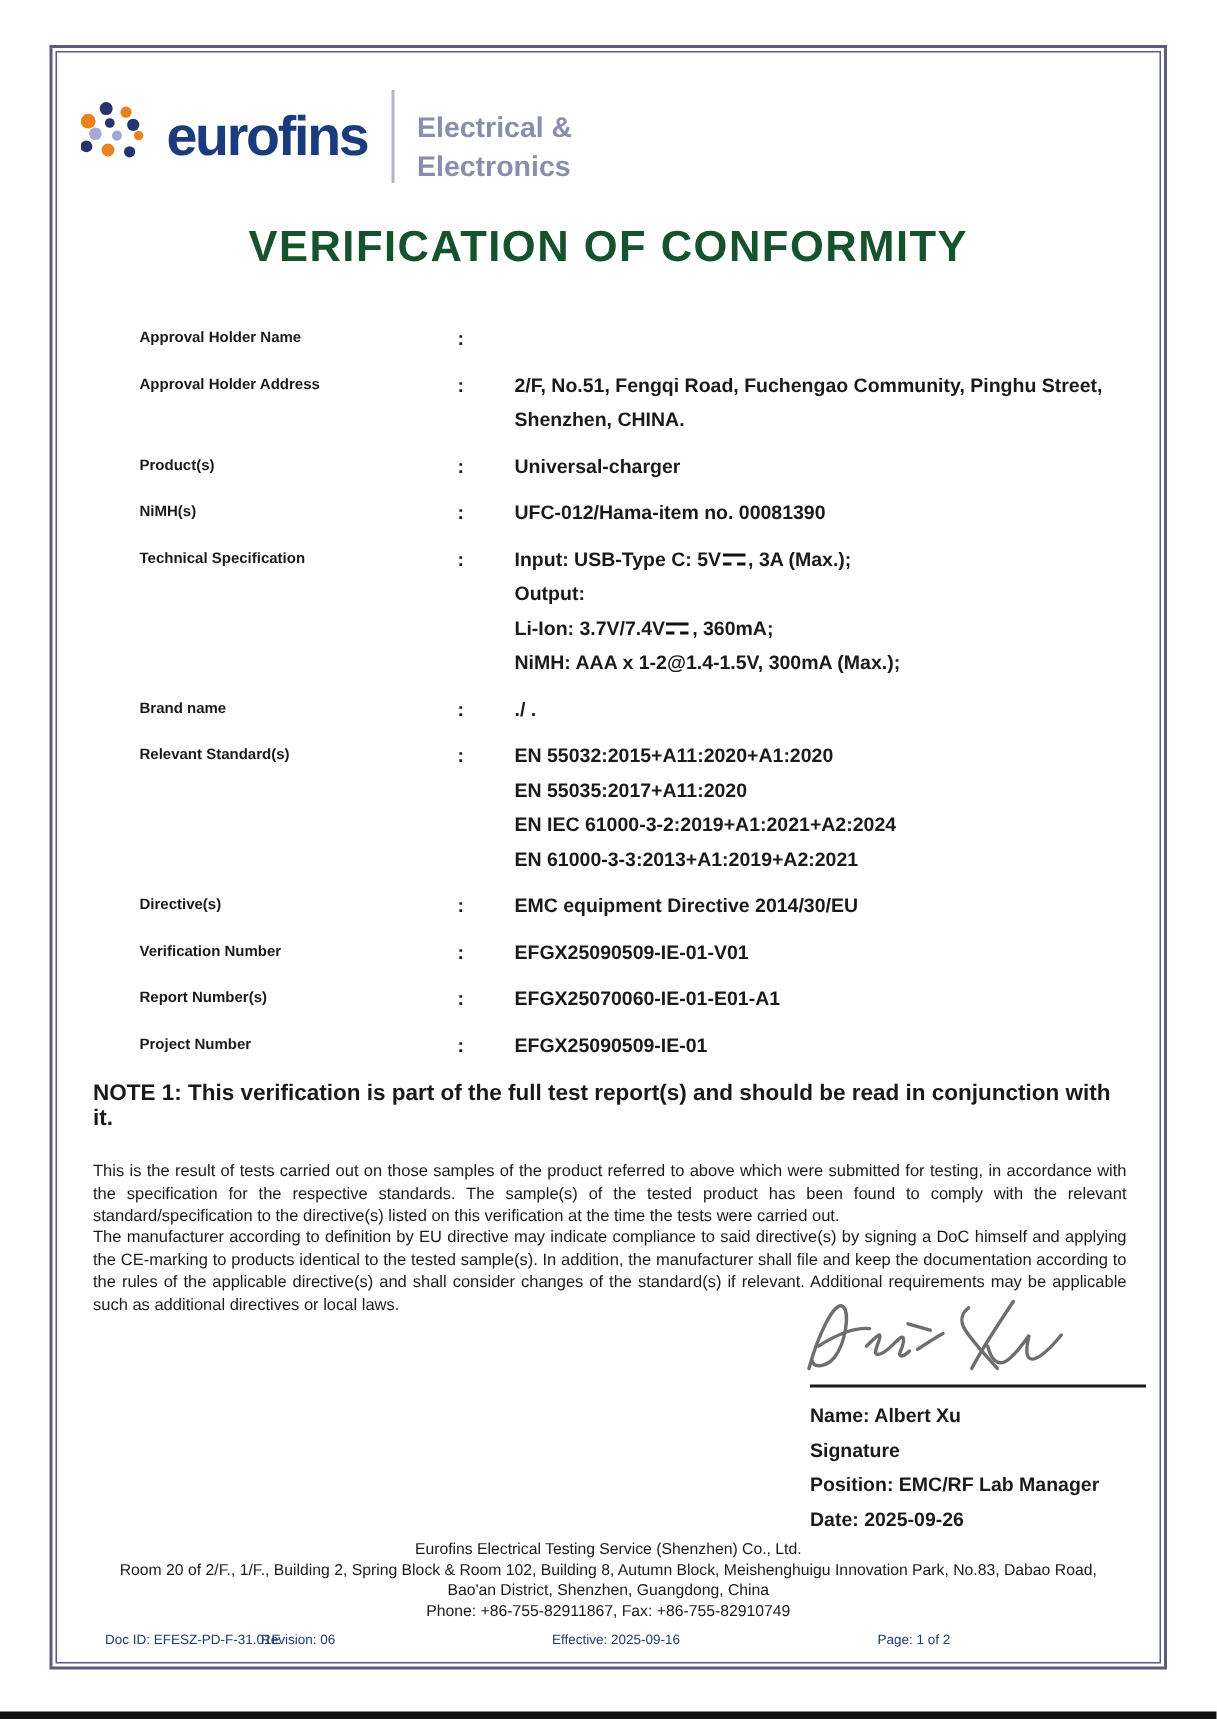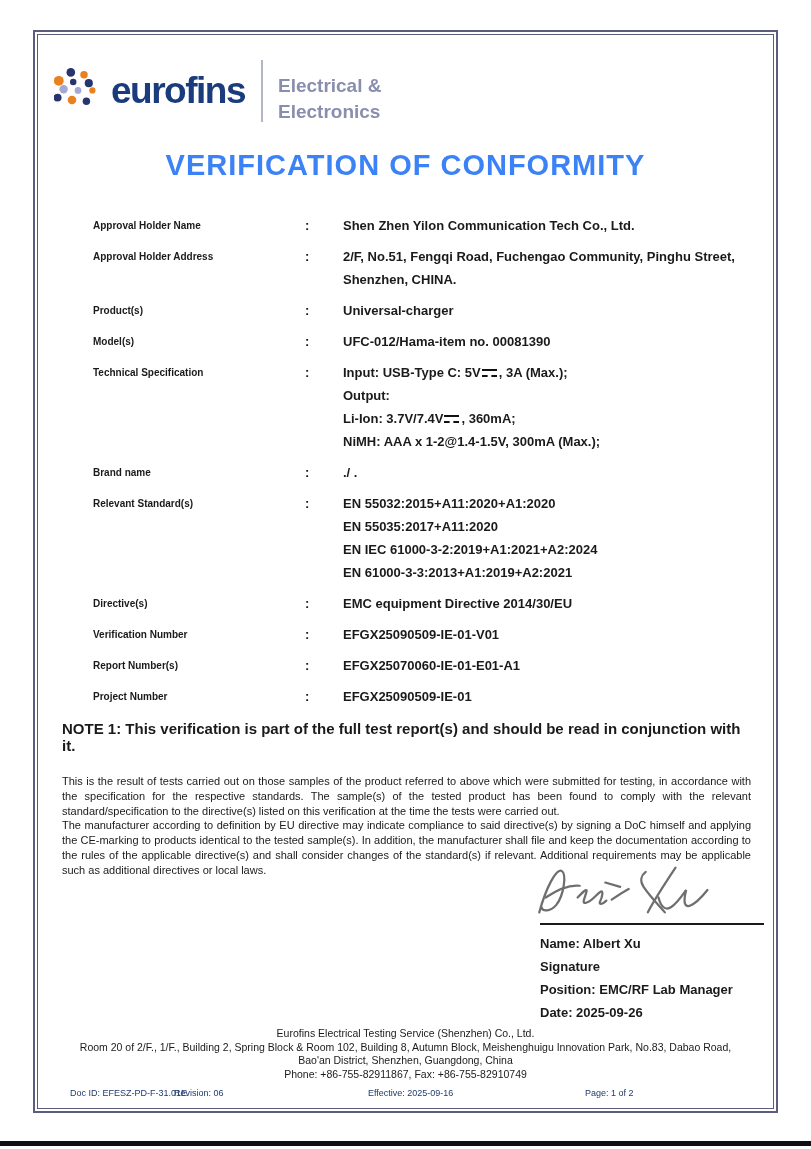--- a/index.html
+++ b/index.html
@@ -22,21 +22,21 @@
   .dots { margin-top:6px; }
   .brand-text {
     font-size:37px; font-weight:bold; color:#1a3c7d;
     letter-spacing:-1.5px; line-height:1; margin-left:9px; margin-top:6px;
   }
   .logo-divider { width:2px; background:#b3b6c9; height:62px; margin:8px 0 0 16px; }
   .division { margin:24px 0 0 15px; font-size:19px; font-weight:bold; color:#8a8eae; line-height:26px; }
   
   .doc-title {
     margin:24px 0 0 0; text-align:center;
-    font-size:29px; font-weight:bold; color:#3b82f6; letter-spacing:1px;
+    font-size:29px; font-weight:bold; color:#14532d; letter-spacing:1px;
   }
   
   .fields { margin:32px 0 0 55px; }
   .field-row { display:flex; margin-bottom:8px; }
   .f-label { width:212px; font-weight:bold; font-size:10px; line-height:23px; flex:none; }
   .f-colon { width:38px; font-weight:bold; font-size:13px; line-height:23px; flex:none; }
   .f-value { font-weight:bold; font-size:13px; line-height:23px; }
   .f-line  { white-space:pre; }
   
   .dc {
@@ -101,41 +101,38 @@
         <div>Electronics</div>
       </div>
     </div>
 
     <div class="doc-title">VERIFICATION OF CONFORMITY</div>
 
     <div class="fields">
         <div class="field-row">
           <div class="f-label">Approval Holder Name</div>
           <div class="f-colon">:</div>
-          <div class="f-value">
-            <div class="f-line">Shen Zhen Yilon Communication Tech Co., Ltd.</div>
-          </div>
         </div>
         <div class="field-row">
           <div class="f-label">Approval Holder Address</div>
           <div class="f-colon">:</div>
           <div class="f-value">
             <div class="f-line">2/F, No.51, Fengqi Road, Fuchengao Community, Pinghu Street,</div>
             <div class="f-line">Shenzhen, CHINA.</div>
           </div>
         </div>
         <div class="field-row">
           <div class="f-label">Product(s)</div>
           <div class="f-colon">:</div>
           <div class="f-value">
             <div class="f-line">Universal-charger</div>
           </div>
         </div>
         <div class="field-row">
-          <div class="f-label">Model(s)</div>
+          <div class="f-label">NiMH(s)</div>
           <div class="f-colon">:</div>
           <div class="f-value">
             <div class="f-line">UFC-012/Hama-item no. 00081390</div>
           </div>
         </div>
         <div class="field-row">
           <div class="f-label">Technical Specification</div>
           <div class="f-colon">:</div>
           <div class="f-value">
             <div class="f-line">Input: USB-Type C: 5V<span class="dc"></span>, 3A (Max.);</div>

